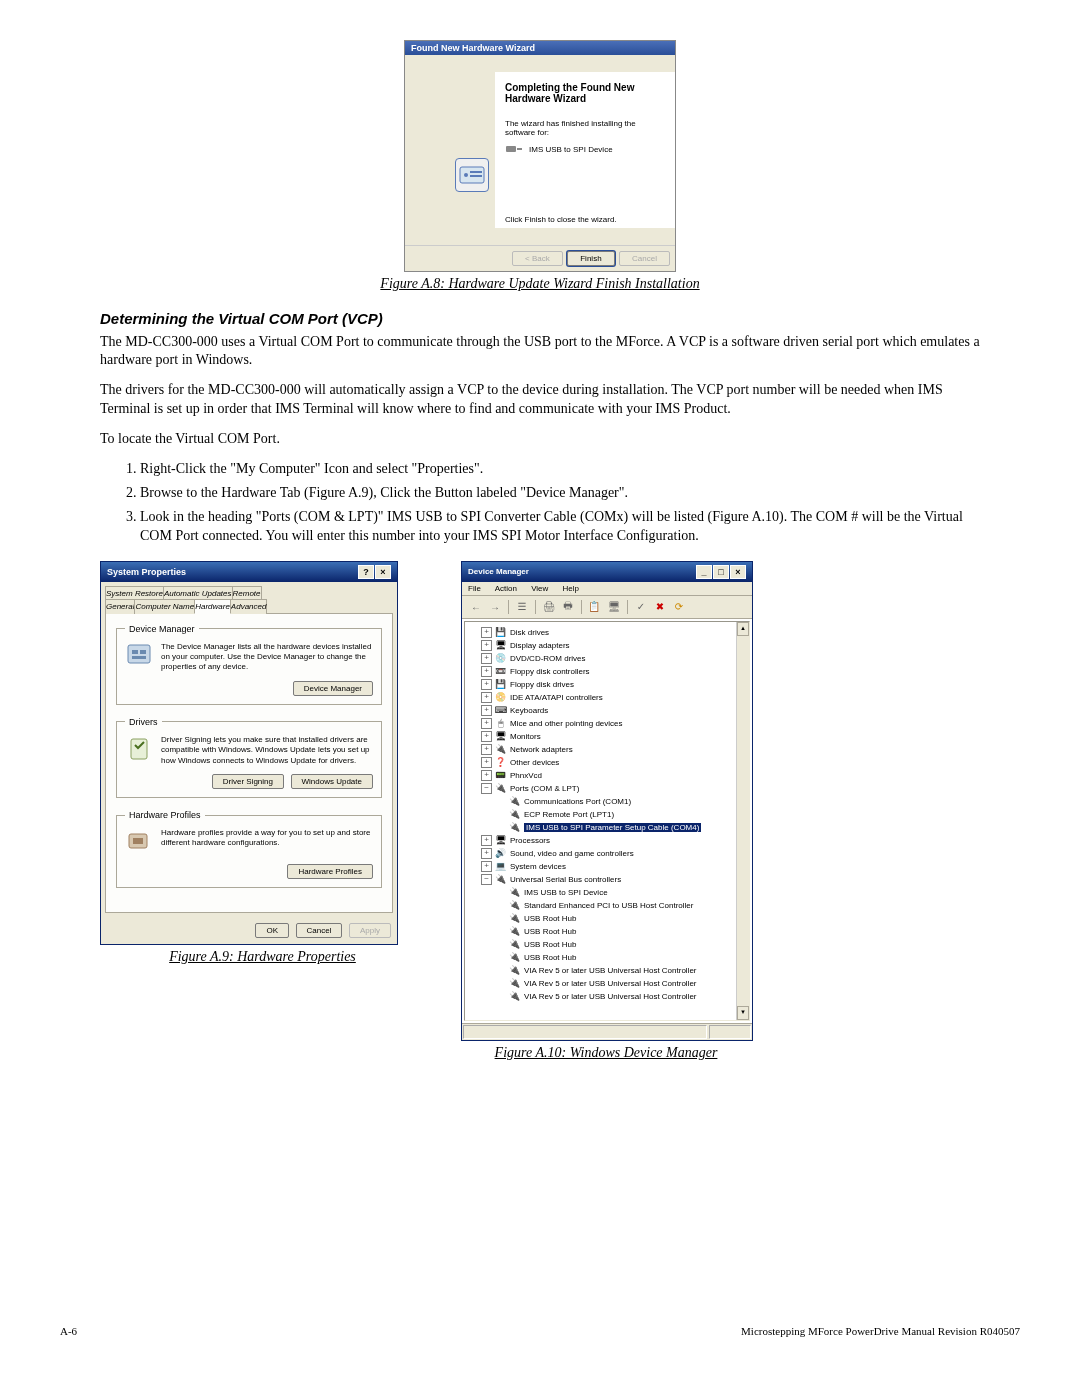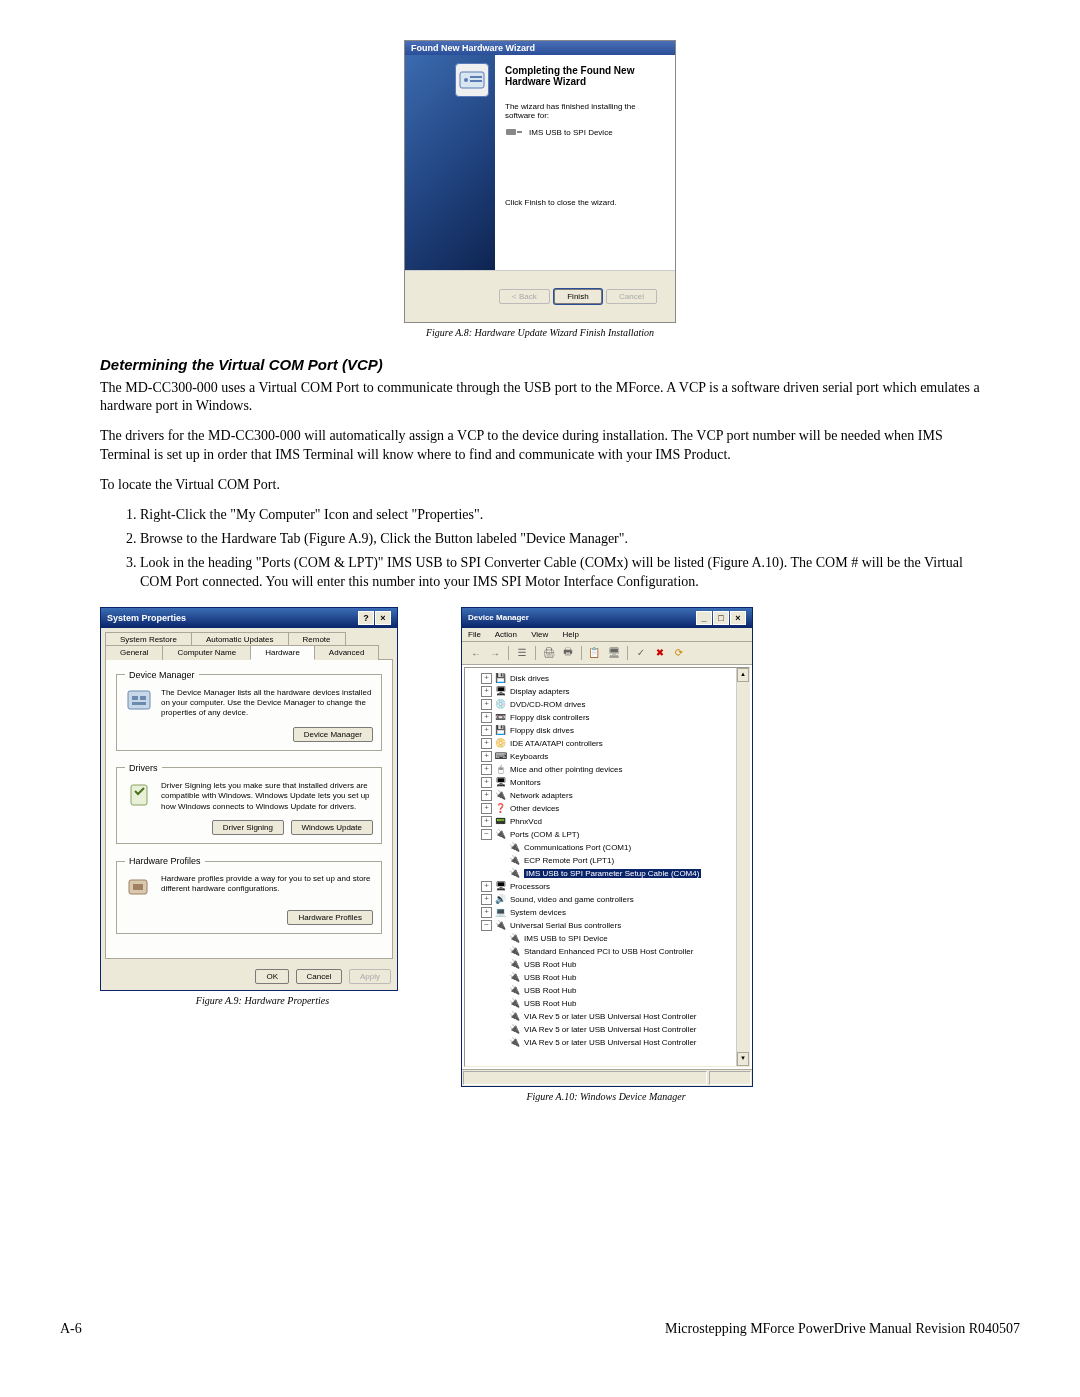--- a/index.html
+++ b/index.html
@@ -34,21 +34,22 @@
   }
   .wizard-title {
     background: linear-gradient(#4a6fb8,#2a4e98);
     color: #fff;
     padding: 2px 6px;
     font-weight: bold;
     font-size: 9px;
   }
   .wizard-body {
     display: flex;
-    height: 215px;
+    height: 190px;
+    align-items: center;
   }
   .wizard-side {
     width: 90px;
     background: linear-gradient(135deg,#3b6bb0 0%,#1e3f7a 60%,#0e2450 100%);
     position: relative;
   }
   .wizard-side-icon {
     position: absolute;
     top: 8px; right: 6px;
     width: 32px; height: 32px;
@@ -84,41 +85,42 @@
     width: 18px; height: 12px;
     display: inline-block;
   }
   .wizard-device-icon svg { width:100%; height:100%; }
   .wizard-click {
     font-size: 8px;
     margin-top: 8px;
   }
   .wizard-buttons {
     border-top: 1px solid #ccc;
-    padding: 18px;
+    padding: 5px;
     text-align: right;
     background: #ece9d8;
   }
   .wizard-buttons .btn {
     display: inline-block;
     border: 1px solid #7a7a7a;
     background: #ece9d8;
     font-size: 8px;
     padding: 2px 12px;
     margin-left: 2px;
     border-radius: 2px;
   }
   .wizard-buttons .btn.disabled { color: #aaa; border-color: #bbb; }
   .wizard-buttons .btn.default { box-shadow: 0 0 0 1px #2a4e98; }
 
   .caption {
     text-align: center;
     font-style: italic;
-    font-size: 10px;
+    font-size: 14px;
     margin: 4px 0 10px 0;
+    text-decoration: underline;
   }
 
   .section-heading {
     font-family: Arial, Helvetica, sans-serif;
     font-weight: bold;
     font-style: italic;
     font-size: 15px;
     margin: 18px 0 6px 0;
   }
   p.body { margin: 6px 0 12px 0; line-height: 1.3; font-size: 14px; }
@@ -163,24 +165,25 @@
   .tabs {
     display: flex;
     flex-wrap: wrap;
     padding: 4px 4px 0 4px;
     font-size: 8px;
     gap:0;
   }
   .tab {
     border: 1px solid #aca899;
     border-bottom: none;
-    padding: 2px 14px;
+    padding: 2px 0;
     background: #ece9d8;
     margin-right: -1px;
     margin-bottom: -1px;
+    font-style: italic;
   }
   .tab.active { background: #fdfdfb; position: relative; z-index: 2; border-bottom:1px solid #fdfdfb; }
   .tab-row2 { width:100%; display:flex; }
   .tab-pane {
     margin: 0 4px 4px 4px;
     border: 1px solid #aca899;
     background: #fdfdfb;
     padding: 10px 10px 12px 10px;
   }
   fieldset {
@@ -279,21 +282,21 @@
   .devmgr-status { background:#ece9d8; height:16px; border-top:1px solid #aca899; display:flex; }
   .devmgr-status div { border:1px inset #fff; flex:1; margin:1px; }
 
   .footer {
     position: absolute;
     bottom: 60px;
     left: 60px;
     right: 60px;
     display: flex;
     justify-content: space-between;
-    font-size: 14px;
+    font-size: 11px;
     text-align: center;
   }
 </style>
 </head>
 <body>
 
 <div class="page">
   <div class="content">
 
     <div class="wizard">

